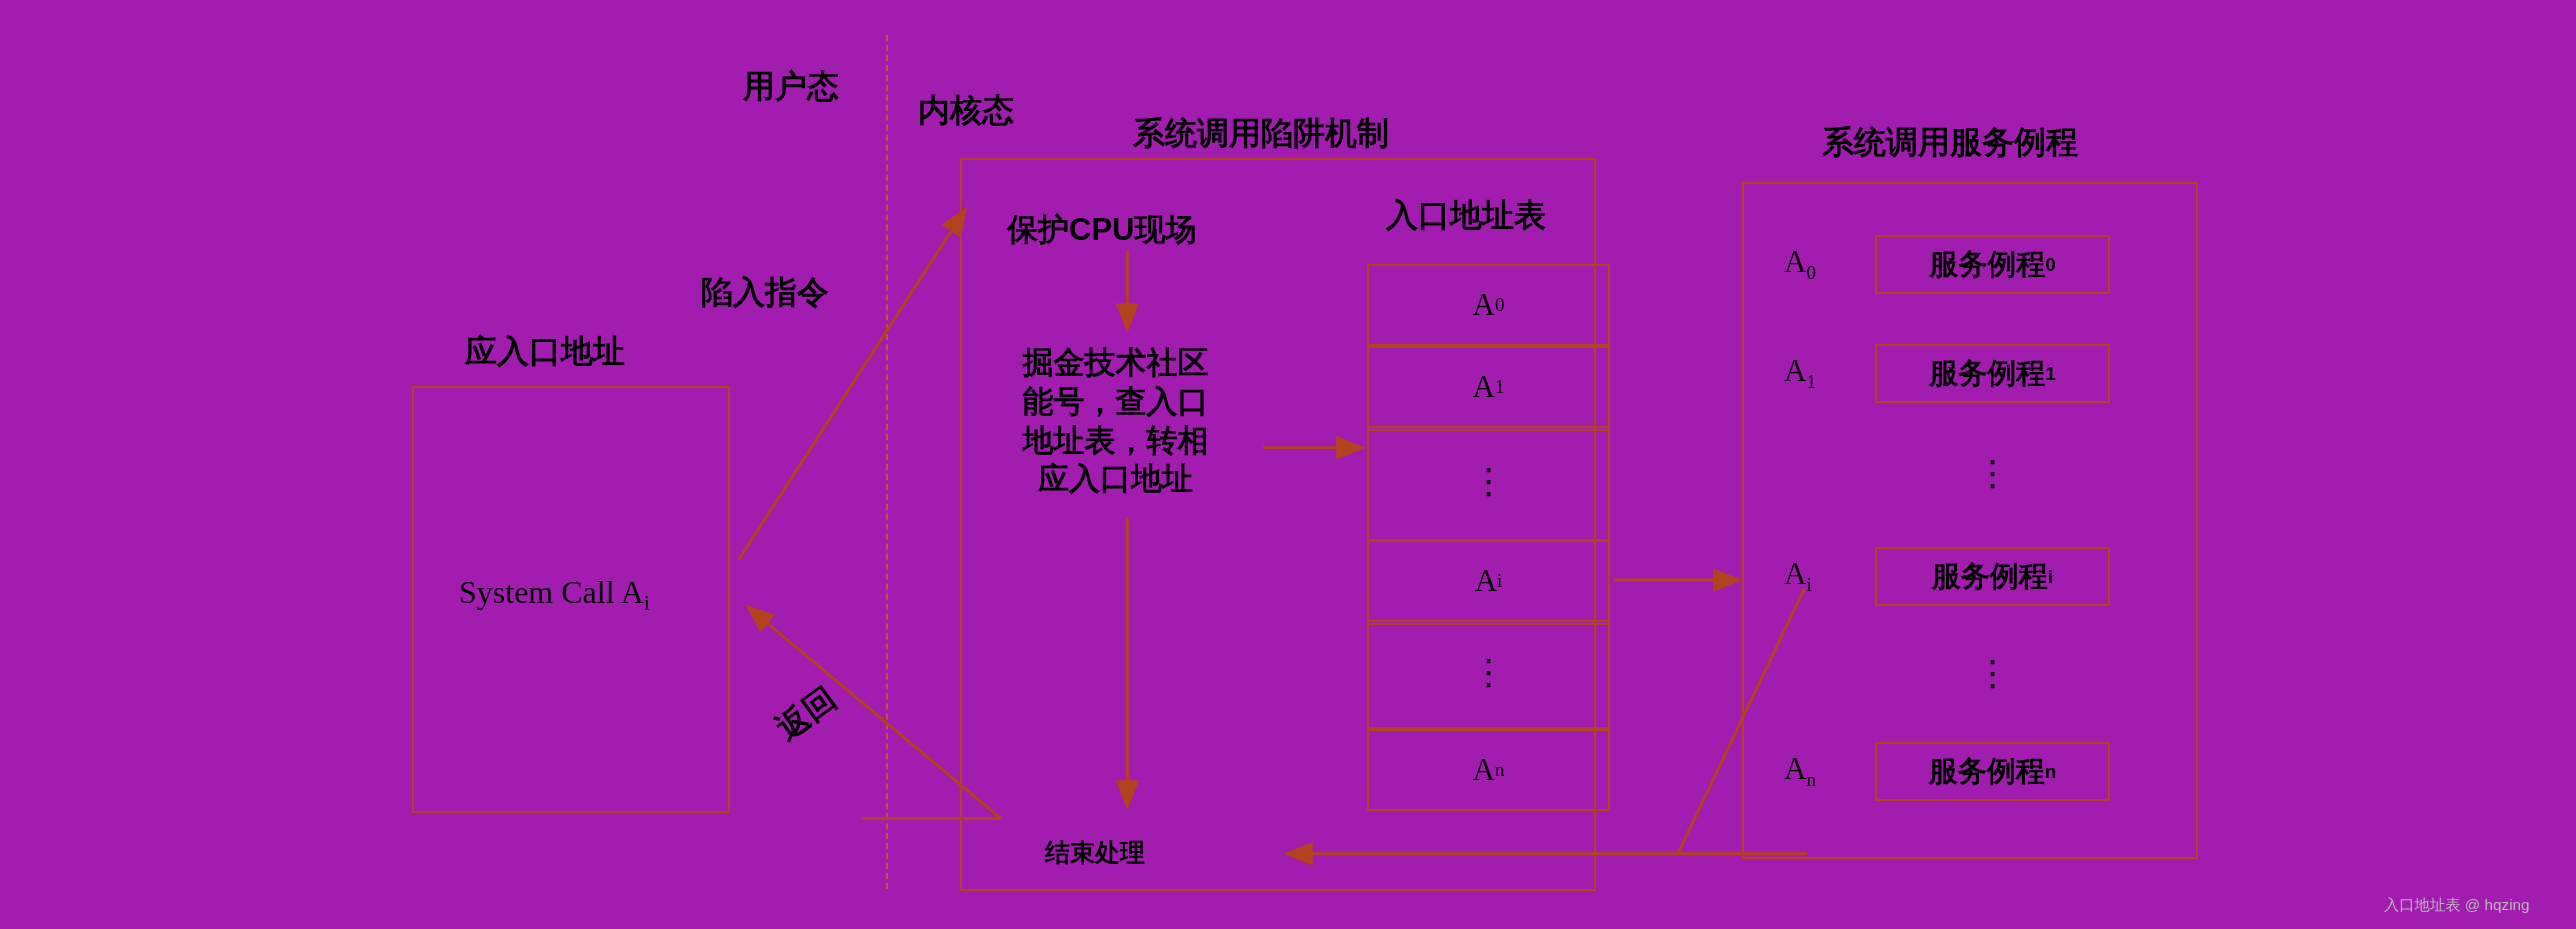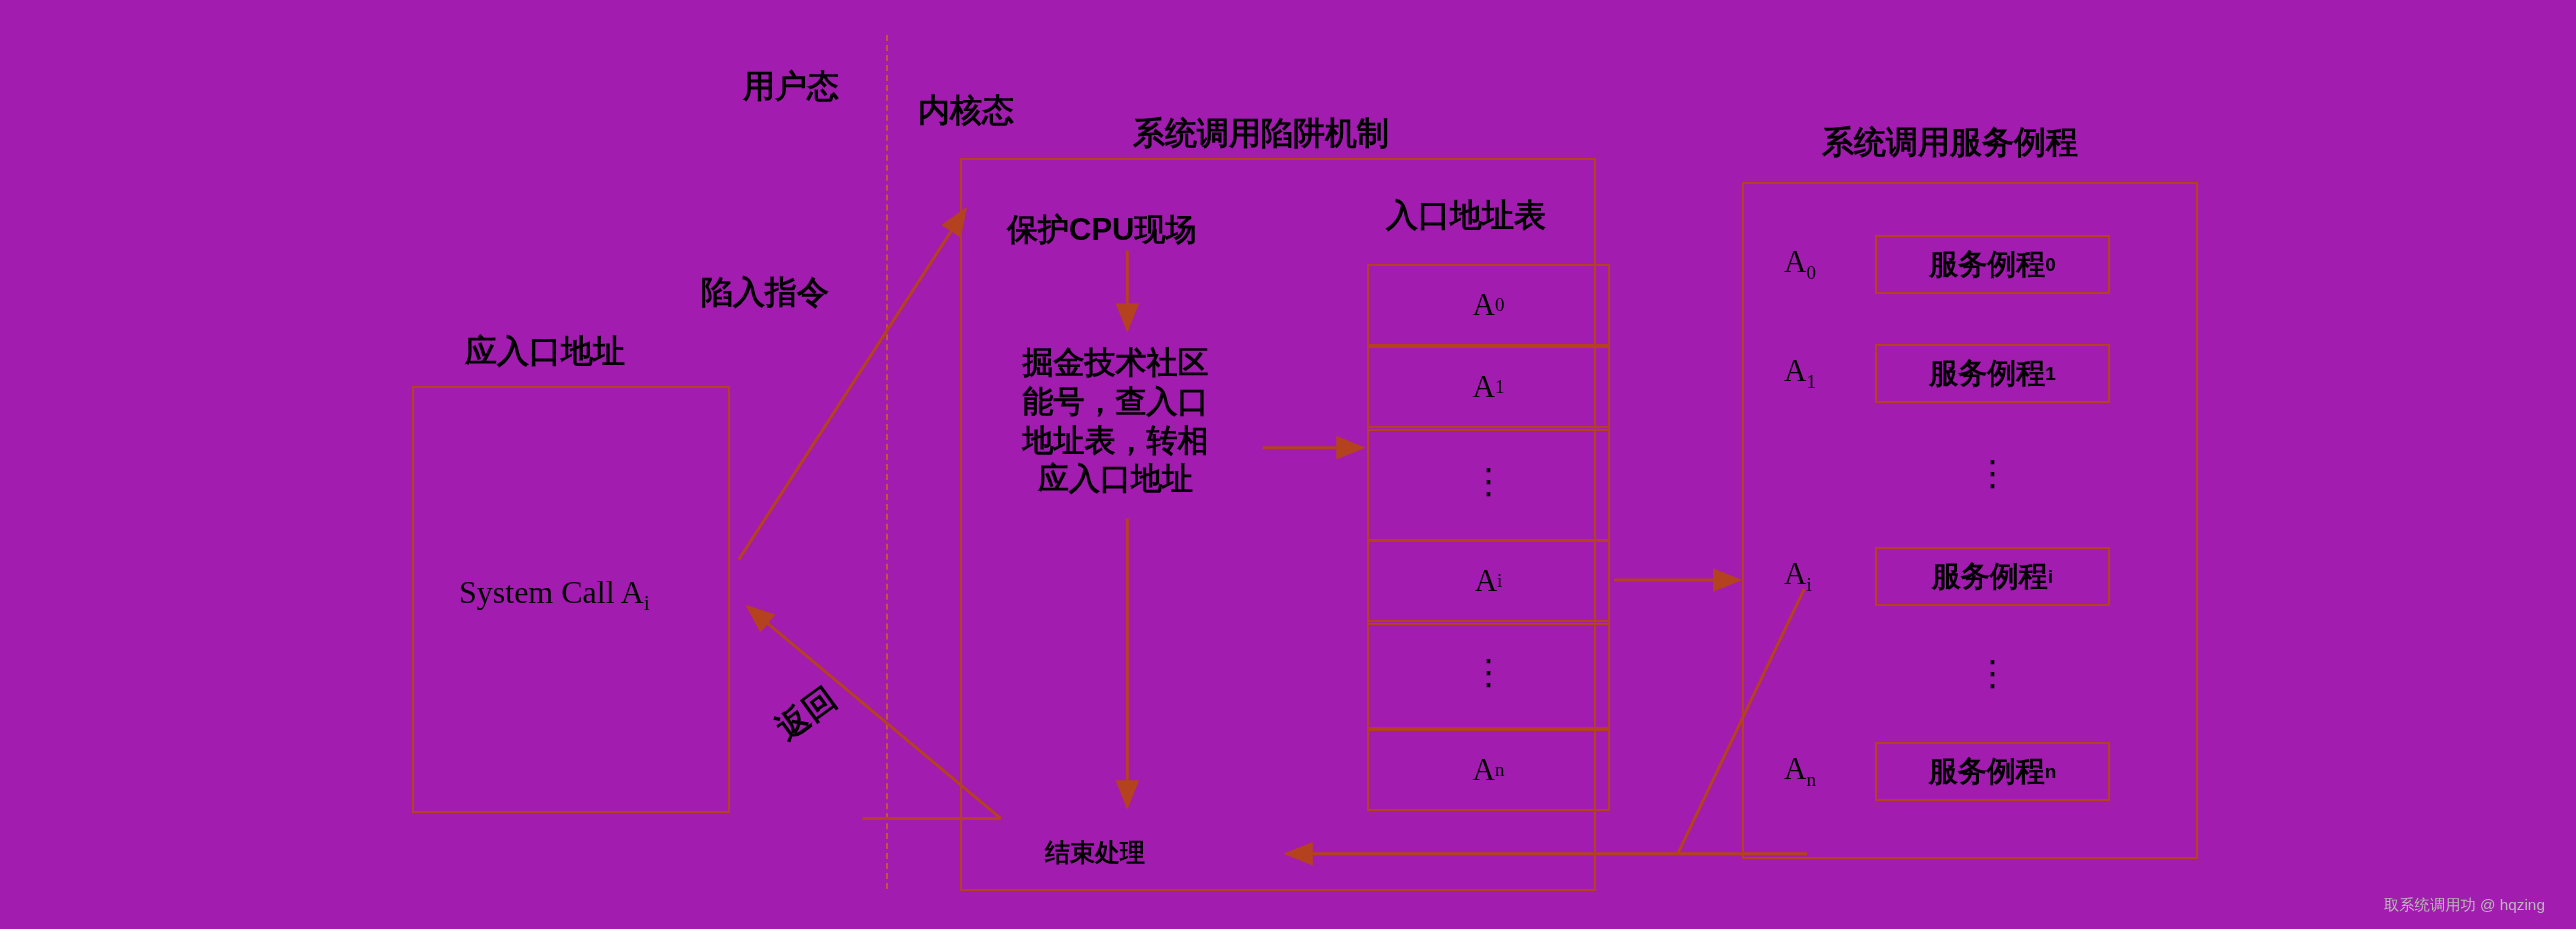--- a/index.html
+++ b/index.html
@@ -216,15 +216,15 @@
     <line x1="1915" y1="880" x2="1915" y2="1370" stroke="#b5421f" stroke-width="5" marker-end="url(#ah)"></line>
 
     <line x1="2742" y1="985" x2="2955" y2="985" stroke="#b5421f" stroke-width="5" marker-end="url(#ah)"></line>
 
     <line x1="3070" y1="1450" x2="2185" y2="1450" stroke="#b5421f" stroke-width="5" marker-end="url(#ah)"></line>
     <line x1="3070" y1="1450" x2="3070" y2="1450" stroke="#b5421f" stroke-width="5"></line>
 
     <line x1="2850" y1="1450" x2="3065" y2="1000" stroke="#b5421f" stroke-width="5"></line>
   </svg>
 
-  <div class="watermark" style="left:2384px; top:895px;">取系统调用功 @ hqzing</div>
+  <div class="watermark" style="left:2384px; top:895px;">入口地址表 @ hqzing</div>
 </div>
 
 
 </body></html>

